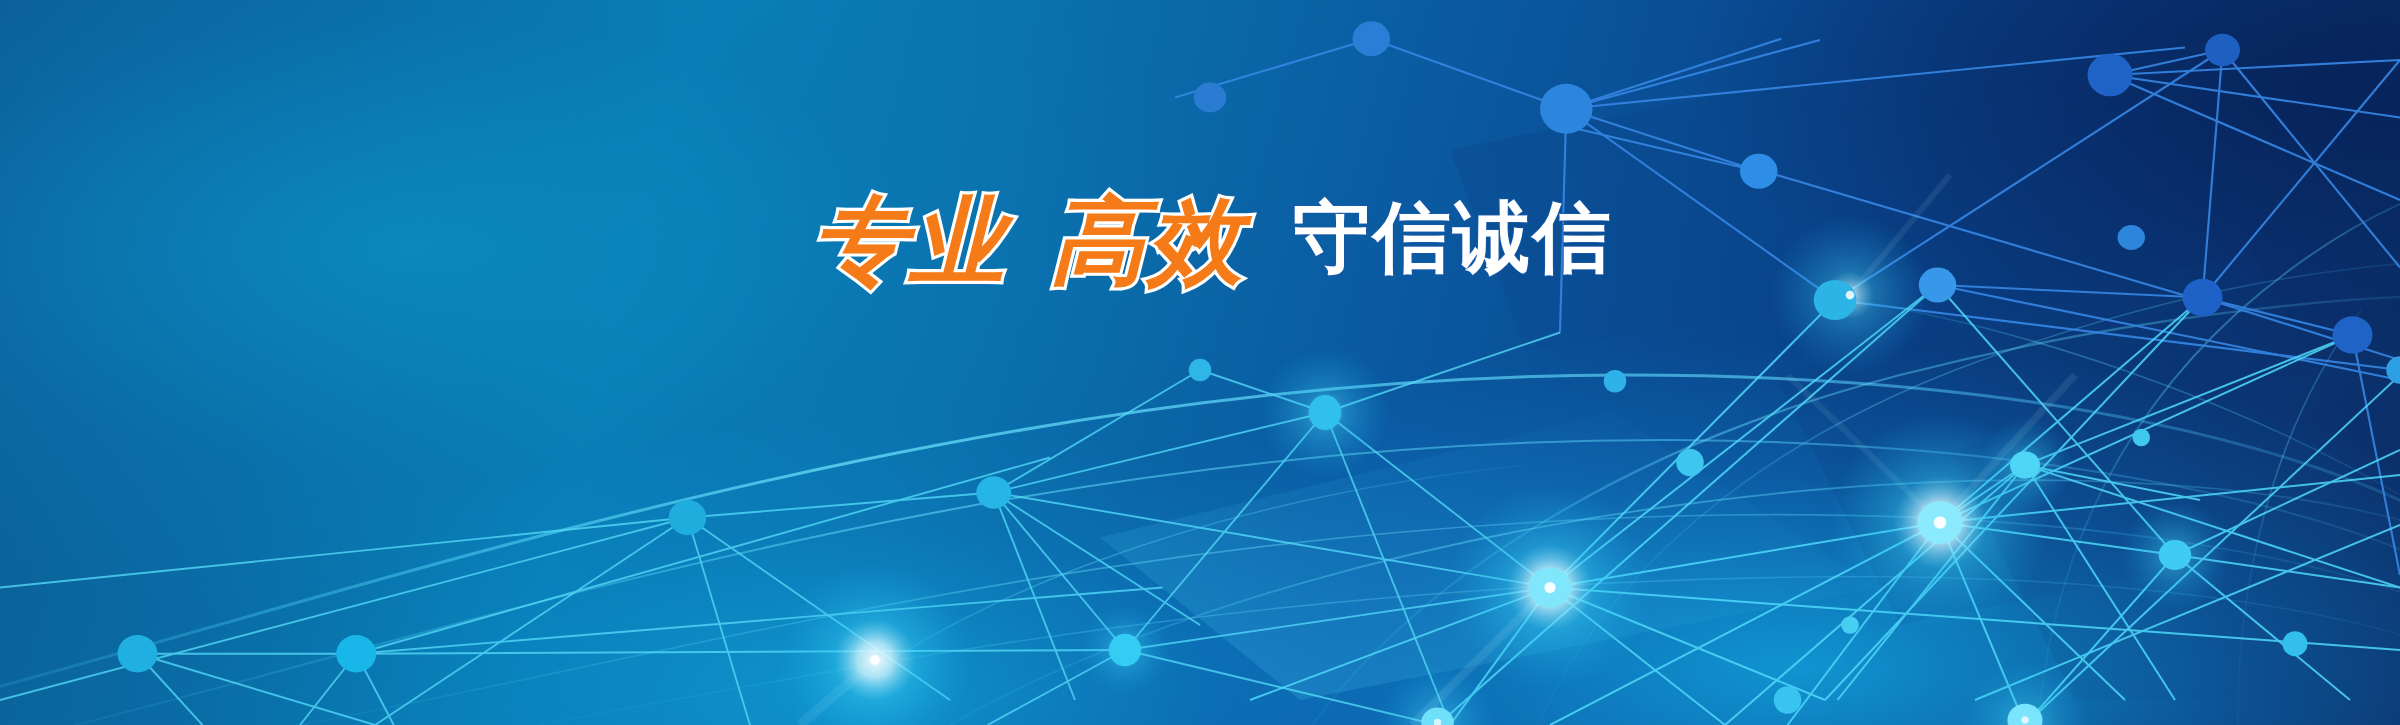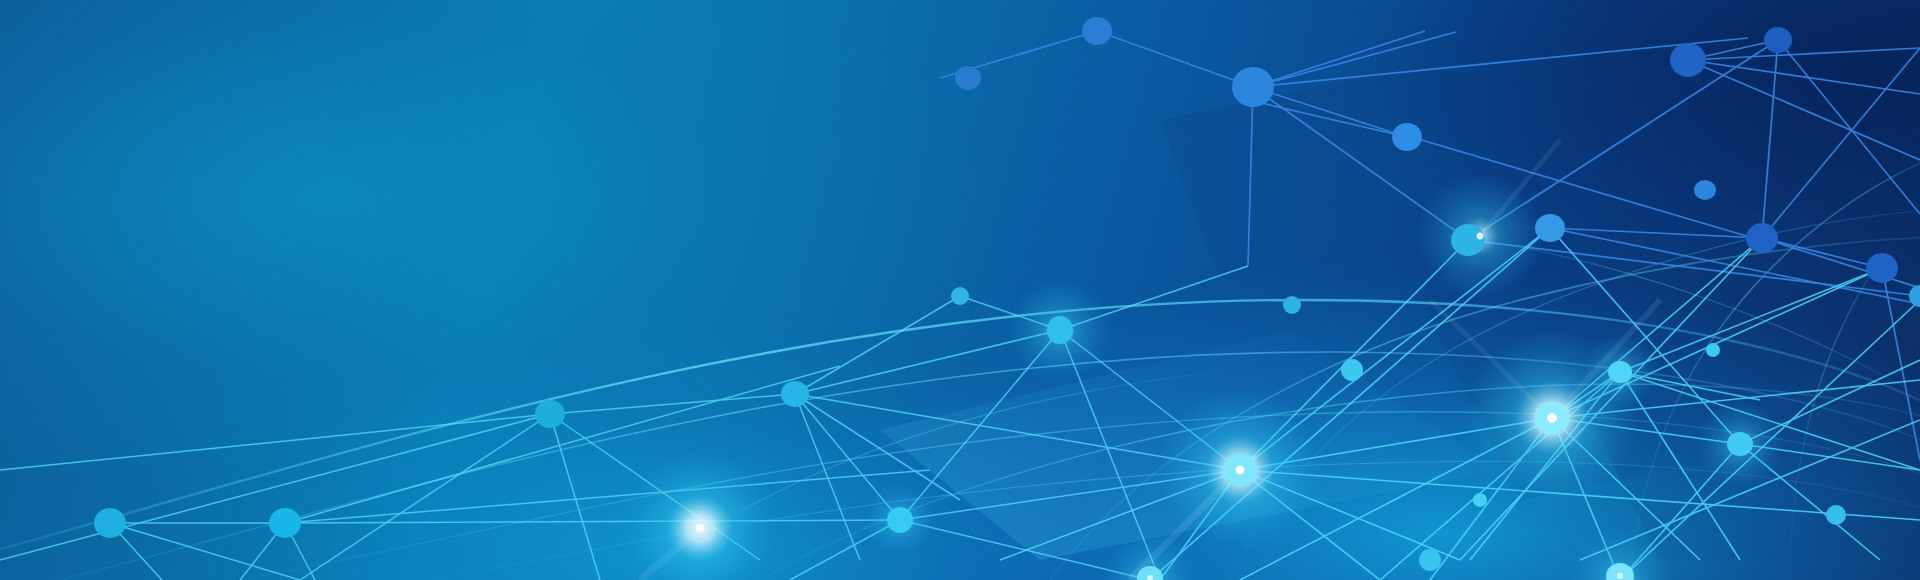--- a/index.html
+++ b/index.html
@@ -306,16 +306,23 @@
       <circle cx="1552" cy="418" r="5" fill="#FFFFFF" opacity=".95"></circle>
       <circle cx="1480" cy="236" r="3.5" fill="#FFFFFF" opacity=".85"></circle>
       <circle cx="700" cy="528" r="4" fill="#FFFFFF" opacity=".80"></circle>
       <circle cx="1620" cy="576" r="3" fill="#FFFFFF" opacity=".75"></circle>
       <circle cx="1150" cy="578" r="3" fill="#FFFFFF" opacity=".70"></circle>
     </g>
   </svg>
 
   <div class="copy">
 
+    <div class="line1">
+      <span class="shift">
+        <span class="cal">专业</span>
+        <span class="cal cal2">高效</span>
+        <span class="blk">守信诚信</span>
+      </span>
+    </div>
 
 
   </div>
 </div>
 
 </body></html>

